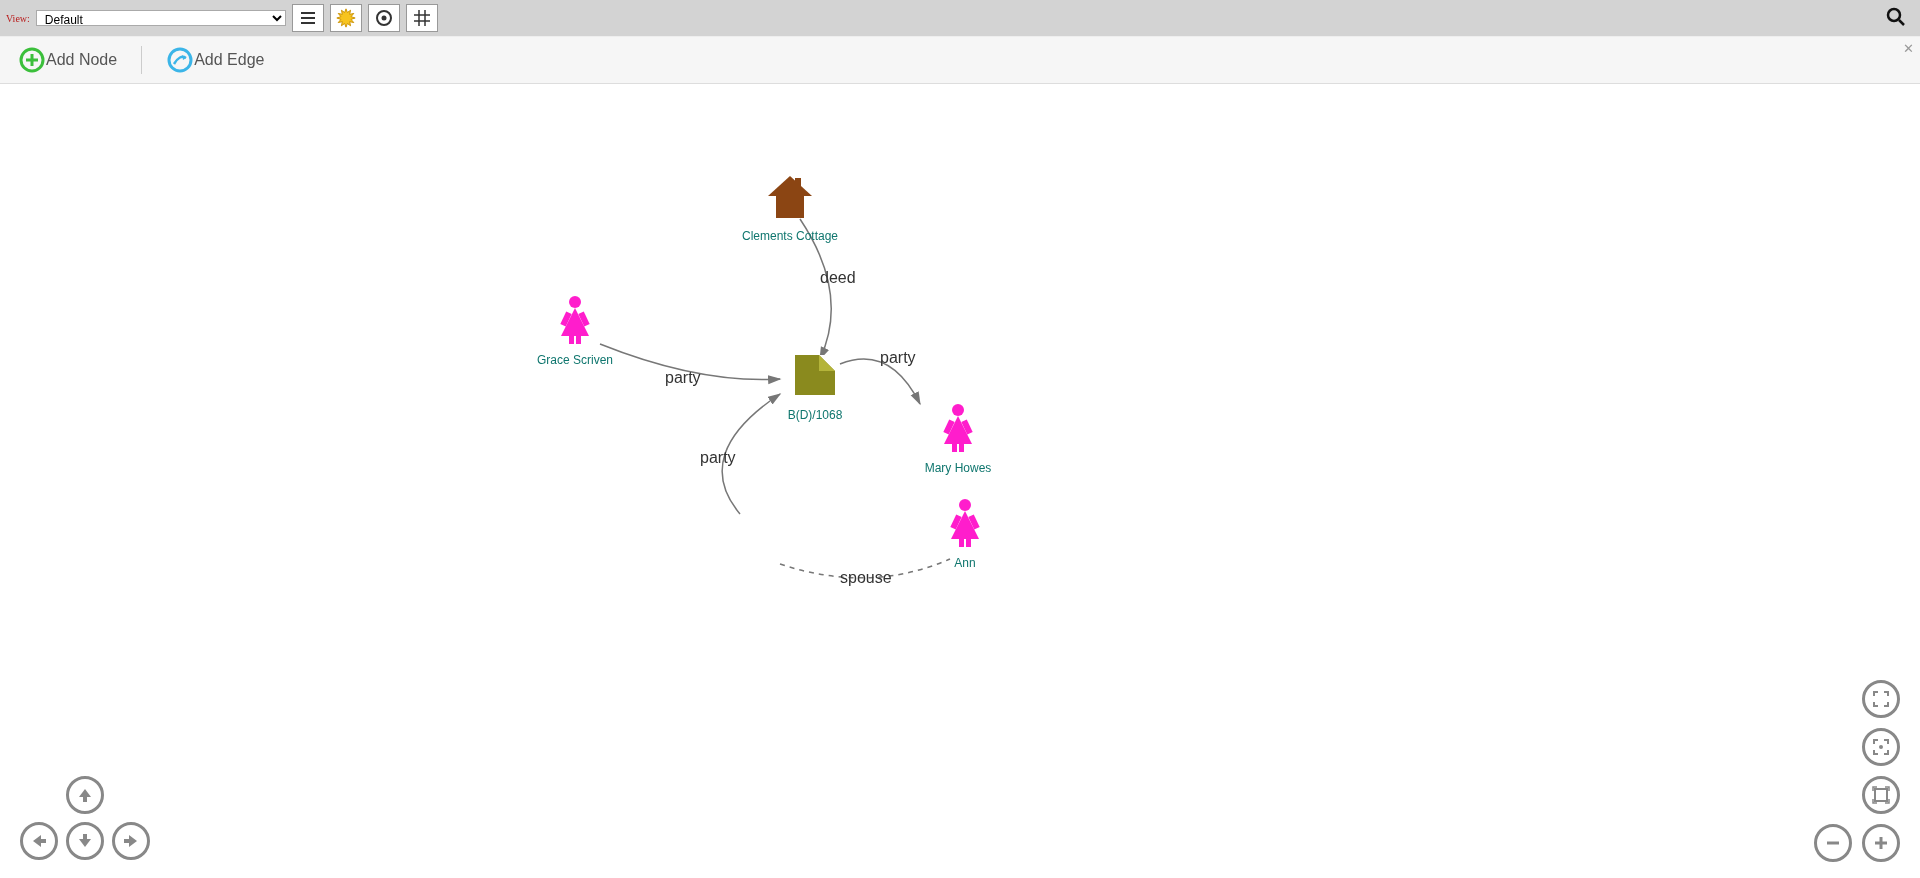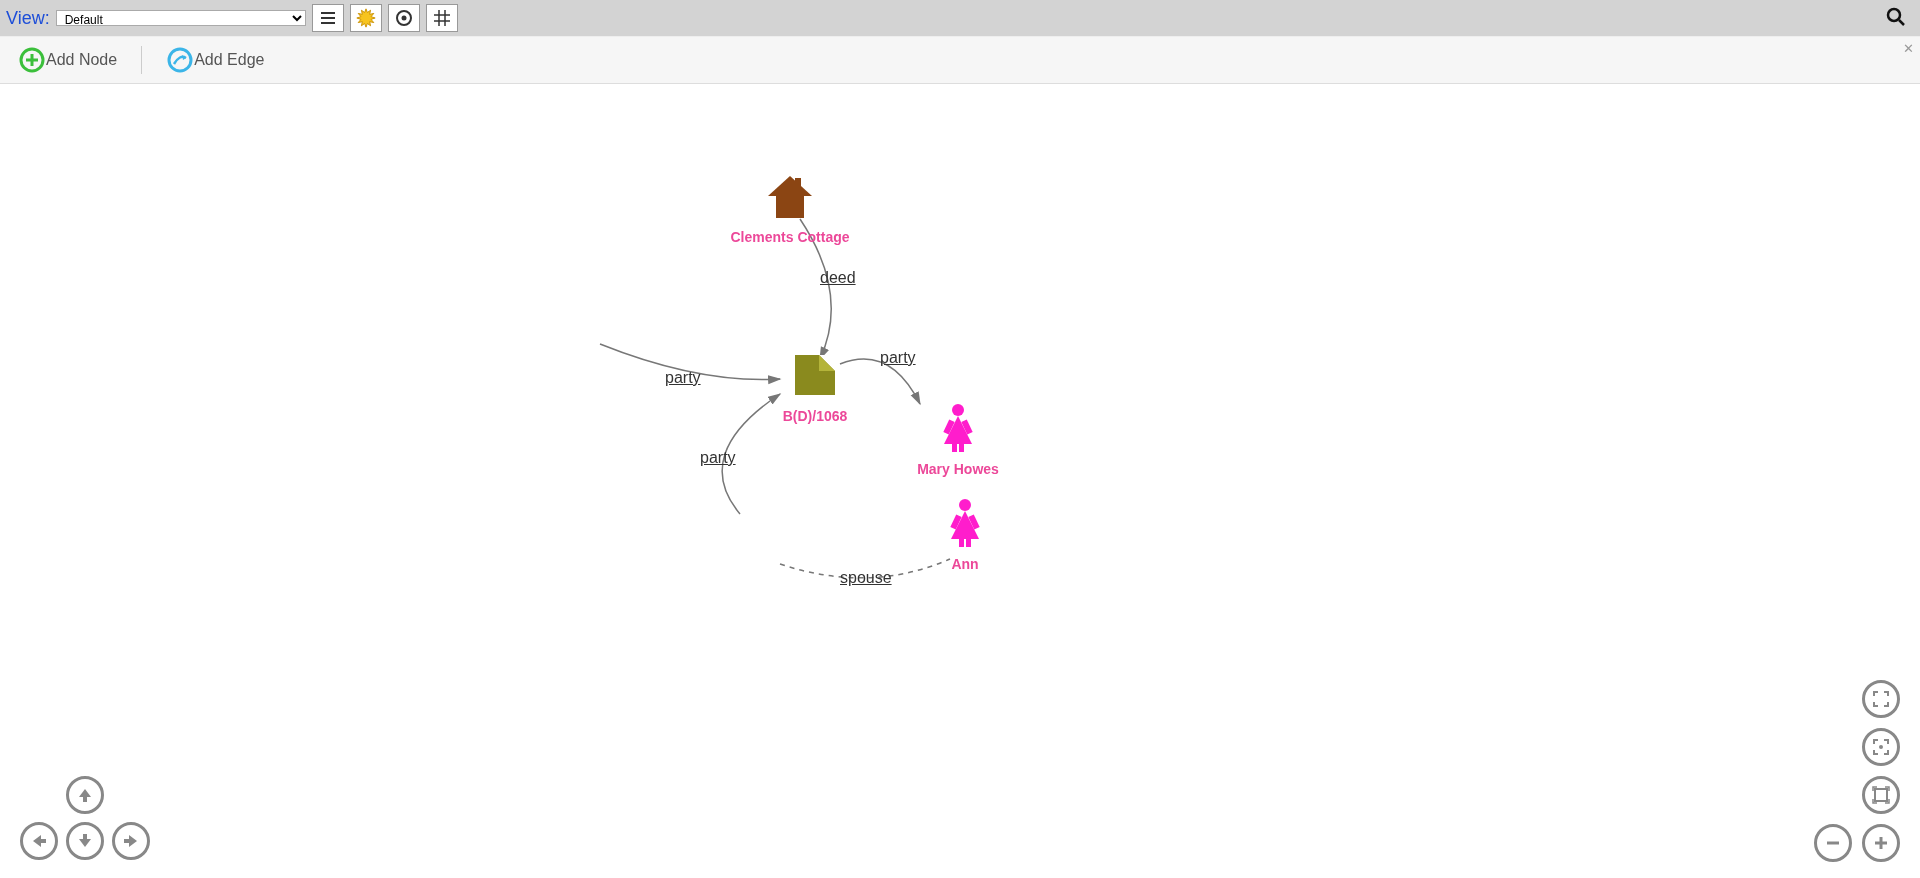--- a/index.html
+++ b/index.html
@@ -15,22 +15,23 @@
   }
   .toolbar-top {
     background: #d3d3d3;
     display: flex;
     align-items: center;
     padding: 4px 6px;
     gap: 6px;
     height: 36px;
   }
   .toolbar-top .view-label {
-    font-size: 18px;
-    color: #1d4ed8;
+    font-size: 10px;
+    color: #b91c1c;
+    font-family: Liberation Serif, serif;
   }
   .toolbar-top select {
     width: 250px;
     height: 16px;
     background: #fff;
     border: 1px solid #aaa;
     font-size: 12px;
     padding: 1px 4px;
   }
   .tool-btn {
@@ -91,31 +92,29 @@
     top: 84px;
     bottom: 0;
     background: #fff;
   }
   .node {
     position: absolute;
     text-align: center;
     cursor: pointer;
   }
   .node .node-label {
-    font-size: 14px;
-    color: #ec4899;
+    font-size: 12px;
+    color: #0f766e;
     white-space: nowrap;
     margin-top: 4px;
-    font-weight: bold;
   }
   .edge-label {
     position: absolute;
     font-size: 16px;
     color: #333;
-    text-decoration: underline;
   }
   svg.edge-layer {
     position: absolute;
     left: 0; top: 0;
     width: 100%;
     height: 100%;
     pointer-events: none;
   }
   .nav-controls {
     position: absolute;
@@ -239,20 +238,31 @@
 
   <div class="node" style="left:730px; top:90px; width:120px;">
     <svg width="56" height="48" viewBox="0 0 56 48">
       <polygon points="28,2 6,22 50,22" fill="#8b4513"></polygon>
       <rect x="14" y="22" width="28" height="22" fill="#8b4513"></rect>
       <rect x="33" y="4" width="6" height="12" fill="#8b4513"></rect>
     </svg>
     <div class="node-label">Clements Cottage</div>
   </div>
 
+  <div class="node" style="left:520px; top:210px; width:110px;">
+    <svg width="40" height="52" viewBox="0 0 40 52">
+      <circle cx="20" cy="8" r="6" fill="#ff1dcc"></circle>
+      <polygon points="20,14 6,42 34,42" fill="#ff1dcc"></polygon>
+      <rect x="8" y="18" width="6" height="14" fill="#ff1dcc" transform="rotate(25 11 25)"></rect>
+      <rect x="26" y="18" width="6" height="14" fill="#ff1dcc" transform="rotate(-25 29 25)"></rect>
+      <rect x="14" y="42" width="5" height="8" fill="#ff1dcc"></rect>
+      <rect x="21" y="42" width="5" height="8" fill="#ff1dcc"></rect>
+    </svg>
+    <div class="node-label">Grace Scriven</div>
+  </div>
 
   <div class="node" style="left:765px; top:265px; width:100px;">
     <svg width="52" height="52" viewBox="0 0 52 52">
       <rect x="6" y="6" width="40" height="40" fill="#8a8a1e"></rect>
       <polygon points="30,6 46,6 46,22" fill="#fff"></polygon>
       <polygon points="30,6 46,22 30,22" fill="#b4b43a"></polygon>
     </svg>
     <div class="node-label">B(D)/1068</div>
   </div>
 

